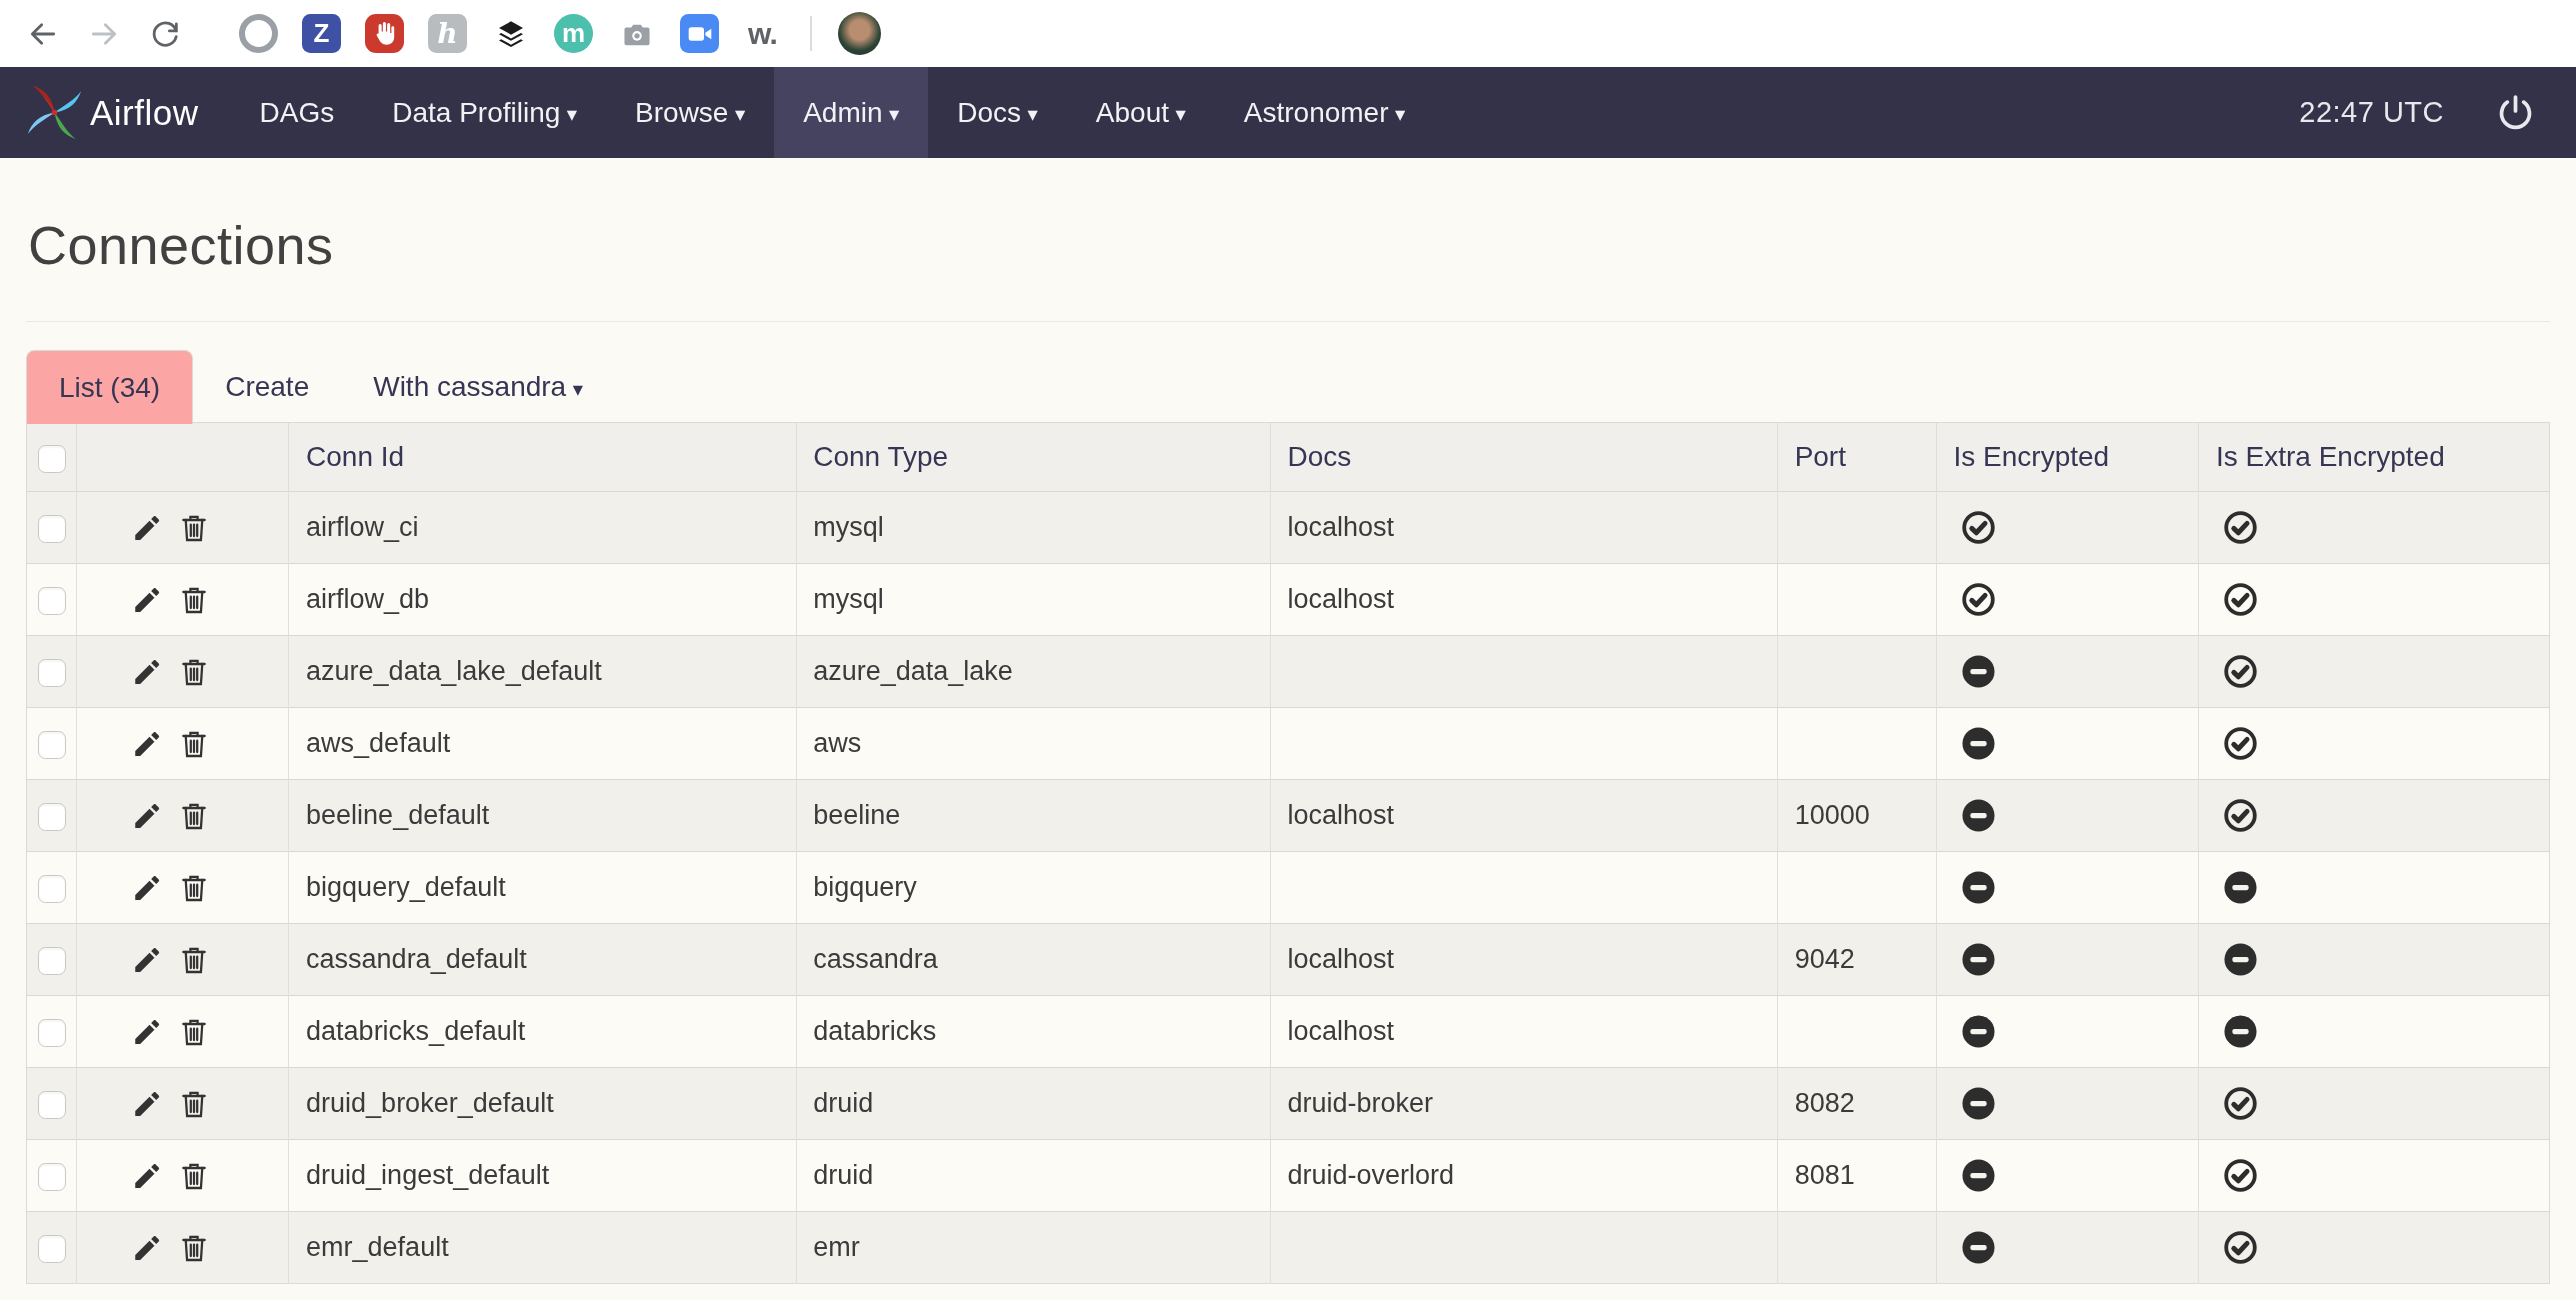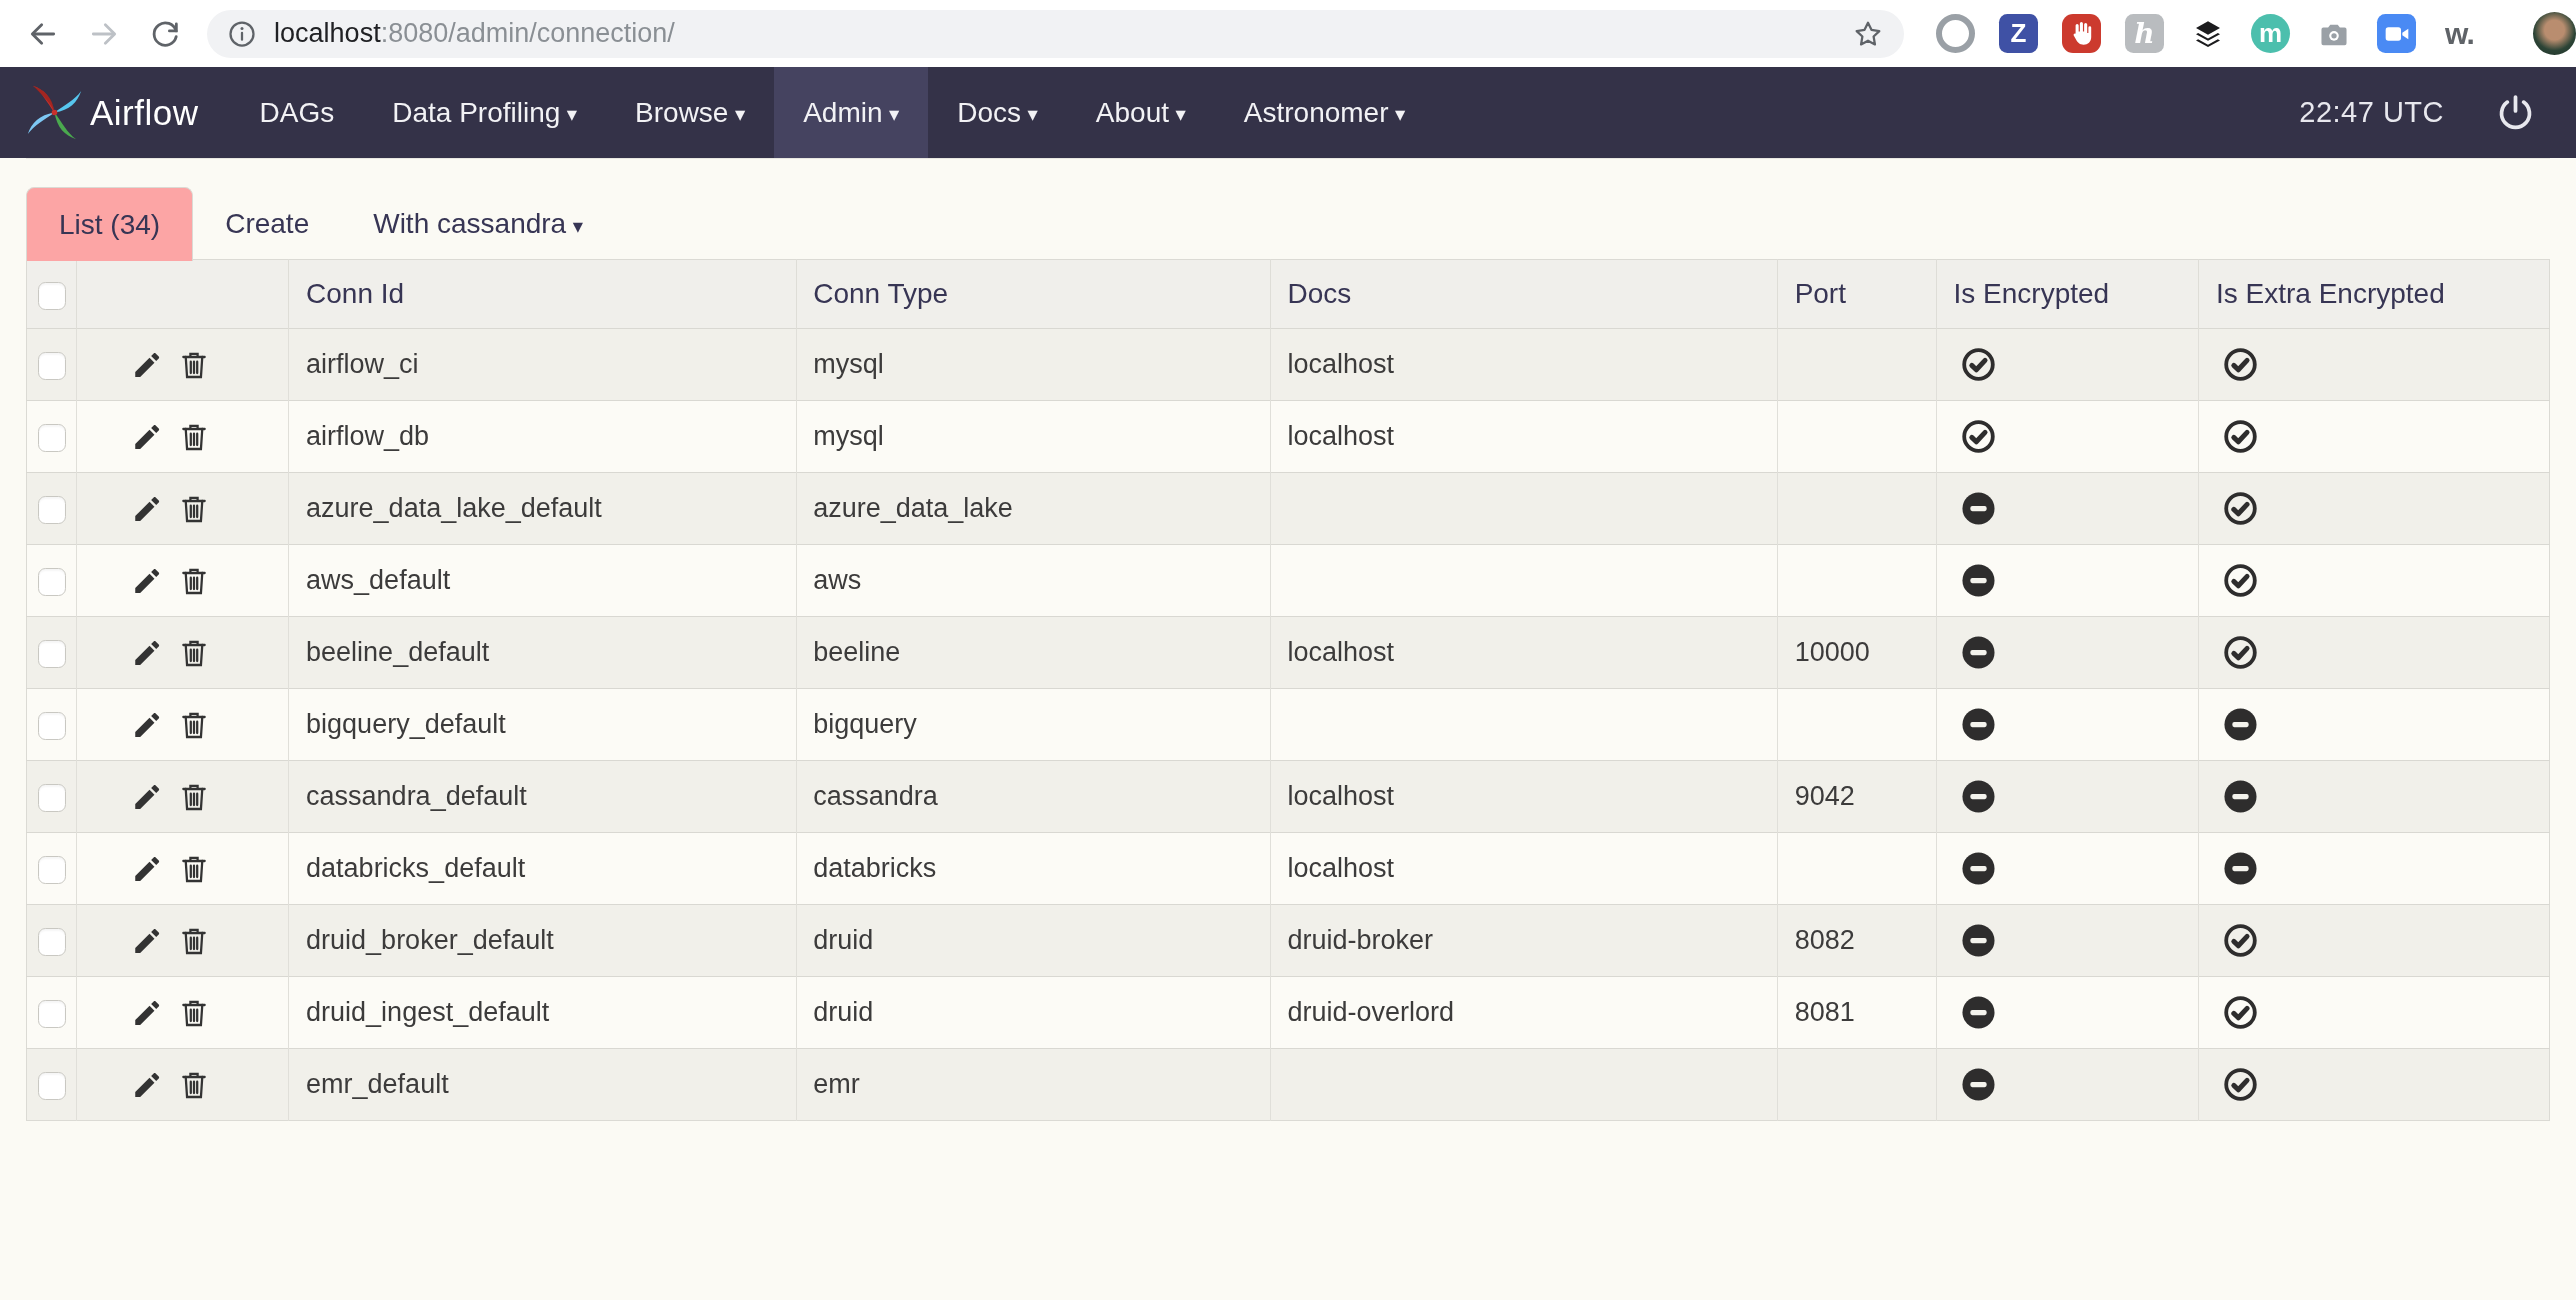--- a/index.html
+++ b/index.html
@@ -83,35 +83,20 @@
         <path d="M4 12h15"></path>
         <path d="M13 5l7 7-7 7"></path>
       </svg>
   </div>
   <div class="chrome-btn">
     <svg viewBox="0 0 24 24" fill="none" stroke="currentColor" stroke-width="2.1" stroke-linecap="round">
         <path d="M20.5 4.5v5.2h-5.2"></path>
         <path d="M20.3 9.7A8.4 8.4 0 1 0 20.4 14"></path>
       </svg>
   </div>
-  <div class="url-pill">
-    <span class="info-icon">
-      <svg viewBox="0 0 24 24" fill="none" stroke="currentColor" stroke-width="1.8">
-          <circle cx="12" cy="12" r="9.2"></circle>
-          <path d="M12 11v5.5" stroke-linecap="round"></path>
-          <circle cx="12" cy="7.6" r="1.2" fill="currentColor" stroke="none"></circle>
-        </svg>
-    </span>
-    <span class="url-text"><span>localhost</span><span class="url-rest">:8080/admin/connection/</span></span>
-    <span class="star">
-      <svg viewBox="0 0 24 24" fill="none" stroke="currentColor" stroke-width="1.7" stroke-linejoin="round">
-          <path d="M12 3.6l2.6 5.3 5.9.9-4.3 4.1 1 5.9-5.2-2.8-5.2 2.8 1-5.9L3.5 9.8l5.9-.9z"></path>
-        </svg>
-    </span>
-  </div>
   <div class="exts">
       <div class="ext shape-ring"></div>
       <div class="ext shape-rounded" style="background: rgb(63, 81, 165);">Z</div>
       <div class="ext shape-octagon" style="background: rgb(204, 58, 46);">
         <svg viewBox="0 0 24 24" fill="#fff">
           <path d="M7.2 11.5V5.6a1.15 1.15 0 0 1 2.3 0v4.6h.9V4.1a1.15 1.15 0 0 1 2.3 0v6.1h.9V4.9a1.15 1.15 0 0 1 2.3 0v6.3h.9V7.2a1.05 1.05 0 0 1 2.1 0v7.3c0 3.4-2.5 5.6-5.7 5.6-2.9 0-4.3-1.5-5.7-3.9l-1.7-3c-.5-.9.5-1.9 1.4-1.4z"></path>
         </svg>
       </div>
       <div class="ext shape-rounded honey-script" style="background: rgb(185, 188, 191);">h</div>
       <div class="ext shape-glyph" style="color: rgb(28, 28, 30);">
@@ -190,20 +175,21 @@
     <span class="power">
       <svg viewBox="0 0 24 24" fill="none" stroke="currentColor" stroke-width="2.3" stroke-linecap="round">
           <path d="M12 2.5v8.5"></path>
           <path d="M7 5.6a8.6 8.6 0 1 0 10 0"></path>
         </svg>
     </span>
   </div>
 </div>
 
 <div class="main">
+  <h1 class="page-title">Connections</h1>
   <hr class="title-rule">
   <div class="tabs">
       <div class="tab active">
         <span>List (34)</span>
       </div>
       <div class="tab">
         <span>Create</span>
       </div>
       <div class="tab">
         <span>With cassandra</span>

